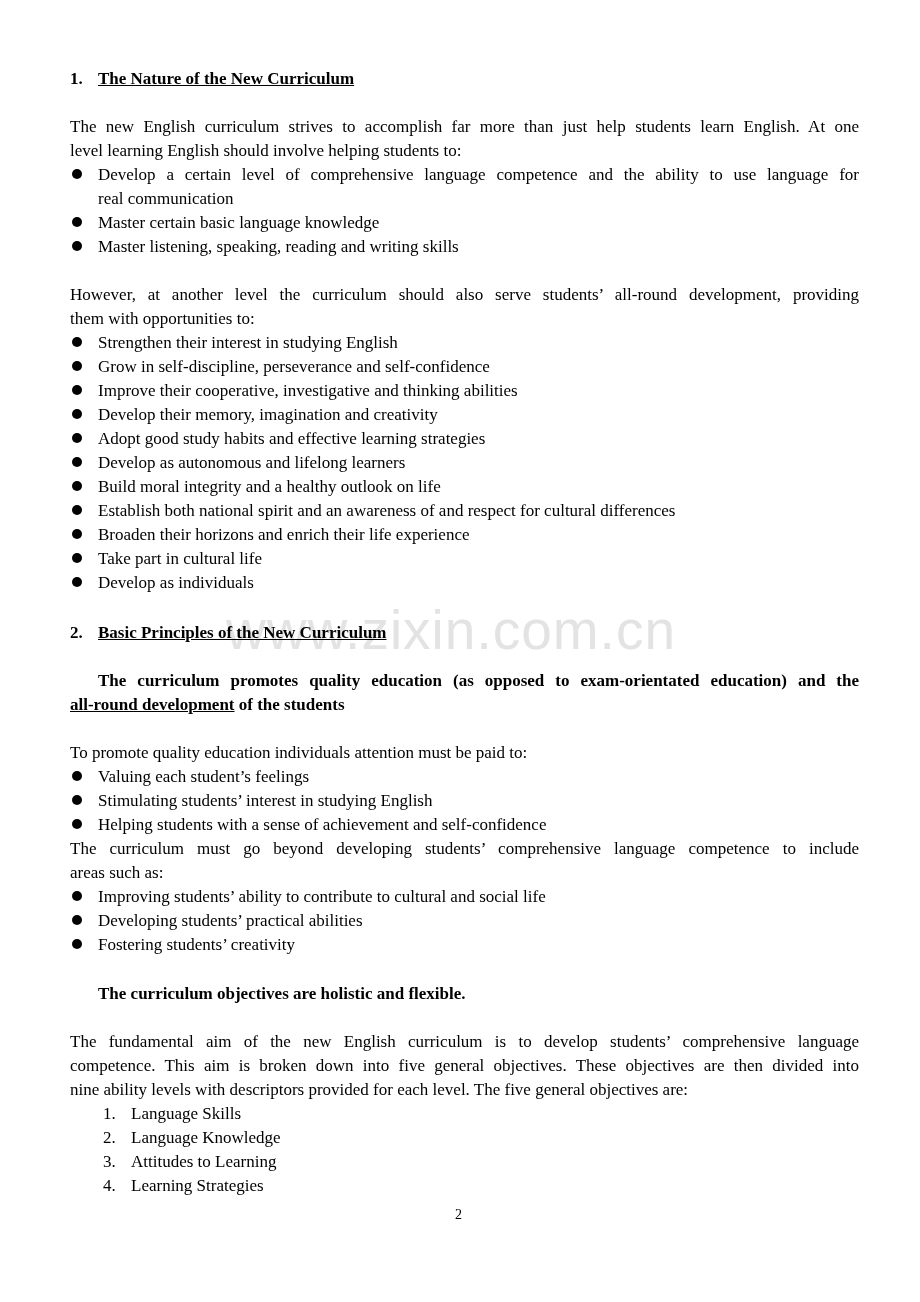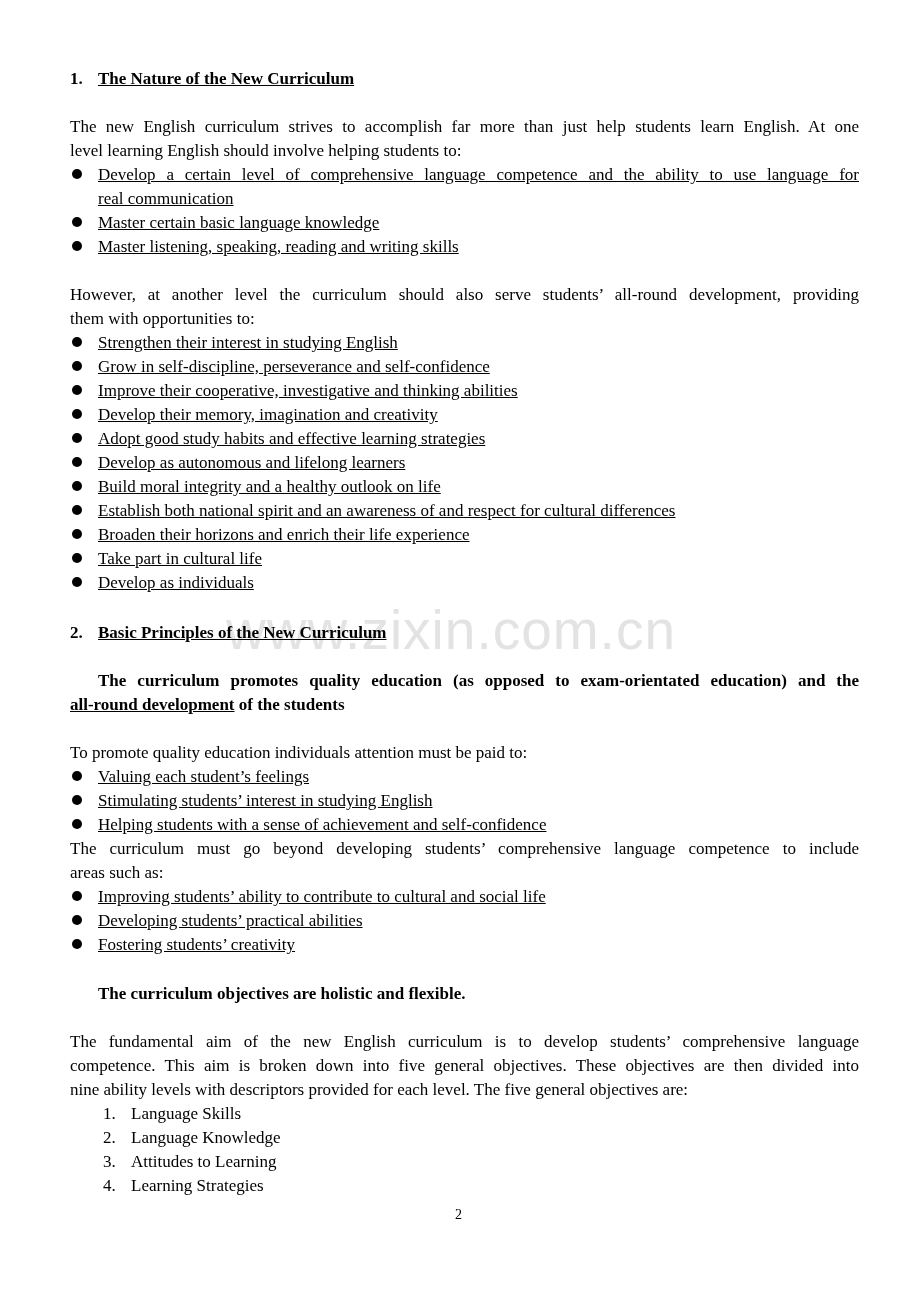--- a/index.html
+++ b/index.html
@@ -6,21 +6,21 @@
   body { width: 920px; height: 1302px; position: relative; overflow: hidden;
          font-family: "Liberation Serif", "DejaVu Serif", serif; color: #000; font-size: 17px; }
   .page { position: absolute; left: 66px; top: 0; width: 789px; }
   .line { position: absolute; left: 4px; width: 789px; line-height: 24px; white-space: nowrap; }
   .just { text-align: justify; text-align-last: justify; }
   .bold { font-weight: bold; }
   .ul { text-decoration: underline; }
   .num { display: inline-block; width: 28px; font-weight: bold; }
   .bullet { position: absolute; left: 0; width: 28px; }
   .bullet .dot { display: inline-block; width: 10px; height: 10px; border-radius: 50%; background: #000; margin-left: 2px; vertical-align: middle; position: relative; top: -2px; }
-  .btext { position: absolute; left: 28px; text-decoration: underline; }
+  .btext { position: absolute; left: 28px; }
   .olnum { position: absolute; left: 33px; }
   .oltext { position: absolute; left: 61px; }
   .watermark { position: absolute; left: 226px; top: 598px; font-family: "Liberation Sans", "DejaVu Sans", sans-serif;
                font-size: 55px; color: #e3e3e3; letter-spacing: 1px; z-index: 0; pointer-events: none; white-space: nowrap; }
   .content { position: relative; z-index: 1; }
   .pagenum { position: absolute; left: 455px; top: 1207px; font-size: 14px; }
 </style>
 </head>
 <body>
 

